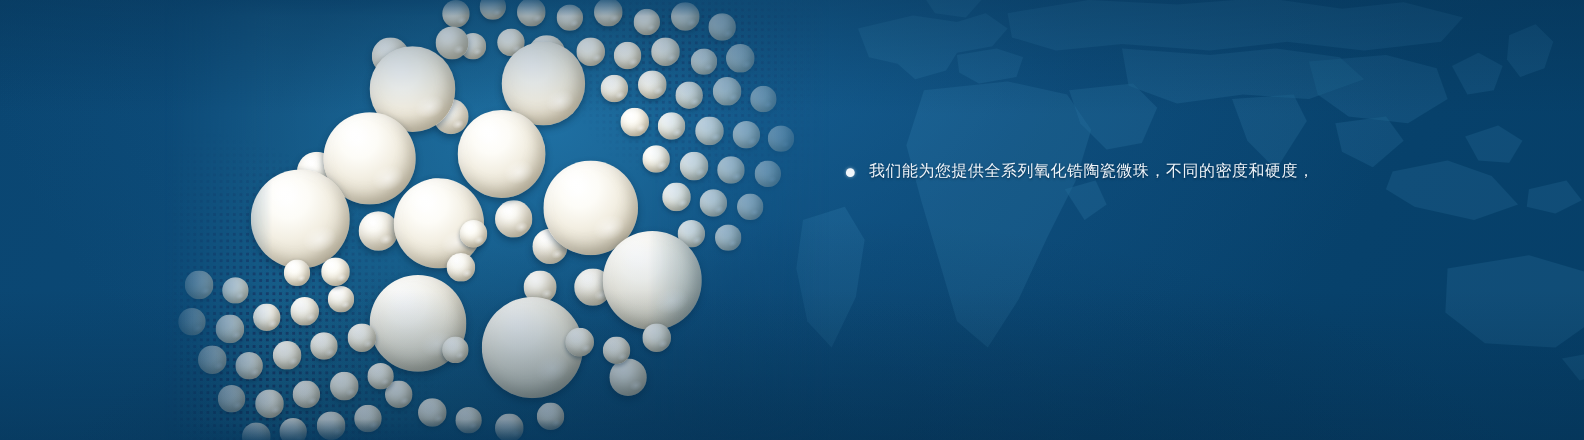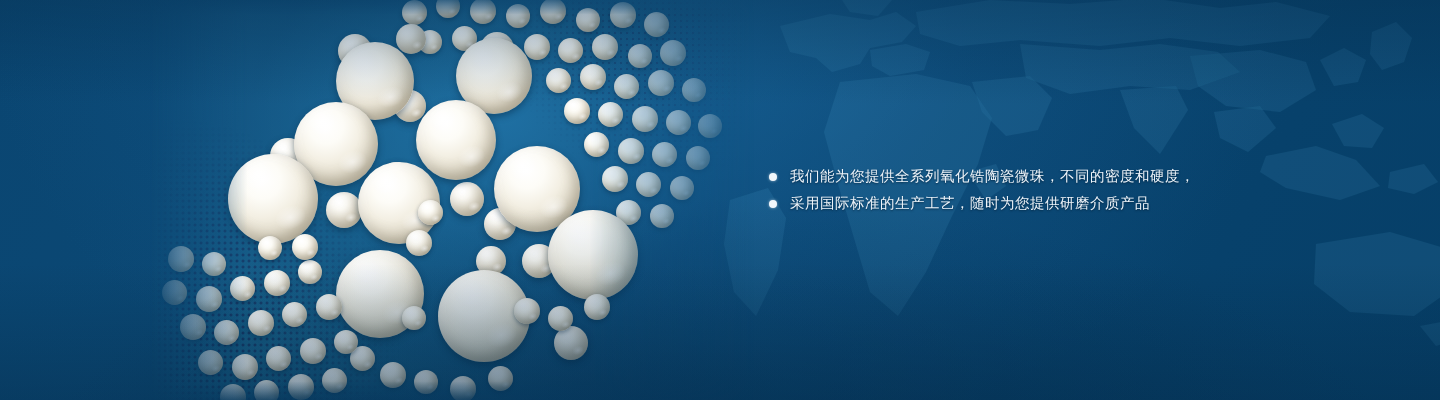--- a/index.html
+++ b/index.html
@@ -155,21 +155,21 @@
     font-size: 30px;
     font-weight: 400;
     line-height: 1.18;
     letter-spacing: 1.2px;
     color: #ffffff;
     text-shadow: 0 1px 3px rgba(2,28,50,0.75);
     white-space: nowrap;
   }
   .bullets {
     list-style: none;
-    margin: 58px 0 0 0;
+    margin: 38px 0 0 0;
     padding: 0;
   }
   .bullet {
     position: relative;
     padding-left: 27px;
     margin-bottom: 2px;
     font-size: 14.5px;
     line-height: 25px;
     color: #eef4fa;
     letter-spacing: 0.5px;
@@ -346,20 +346,16 @@
 
   <div class="bg-vign"></div>
 
   <div class="content">
 
     <ul class="bullets">
       <li class="bullet">
         <span class="bullet-dot"></span>
         <span class="bullet-line">我们能为您提供全系列氧化锆陶瓷微珠，不同的密度和硬度，</span>
       </li>
-      <li class="bullet">
-        <span class="bullet-dot"></span>
-        <span class="bullet-line">采用国际标准的生产工艺，随时为您提供研磨介质产品</span>
-      </li>
     </ul>
   </div>
 
 </div>
 
 </body></html>

